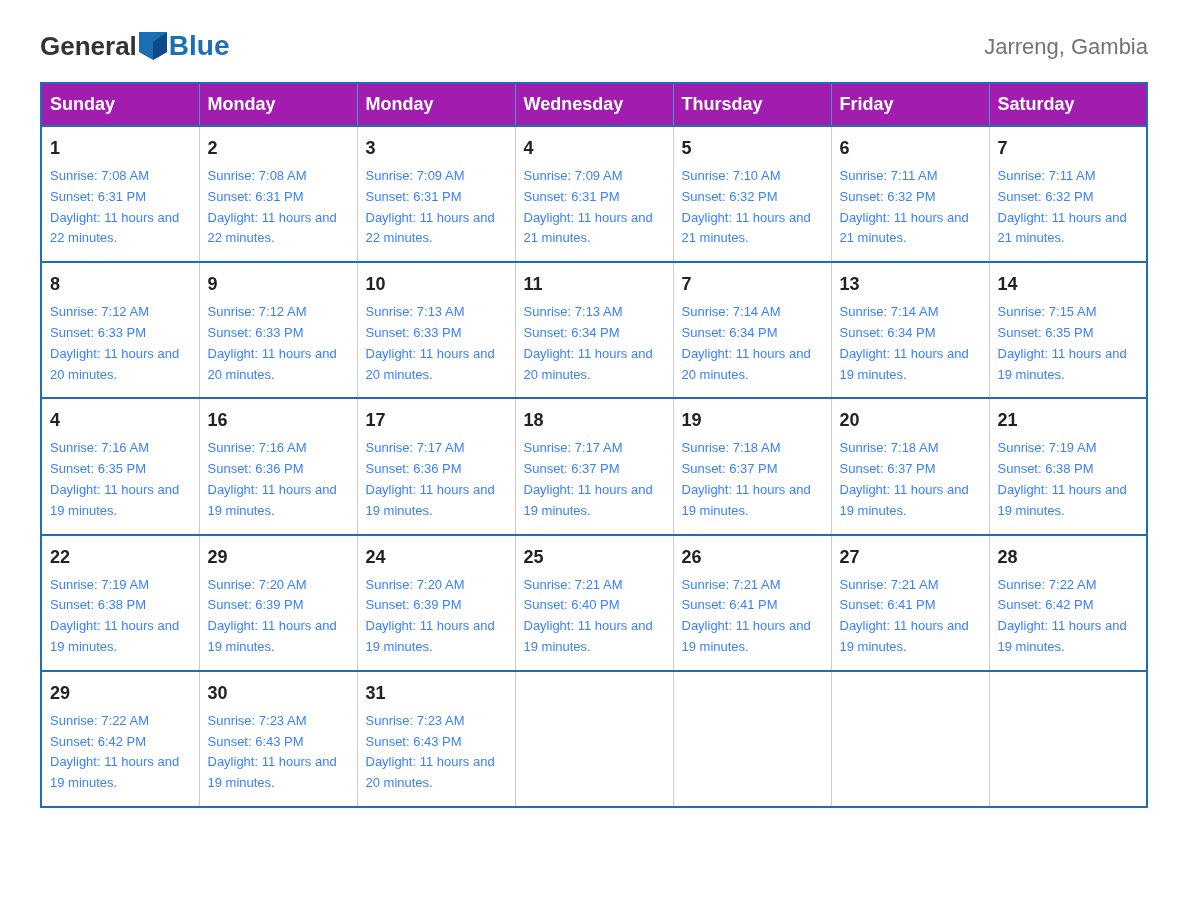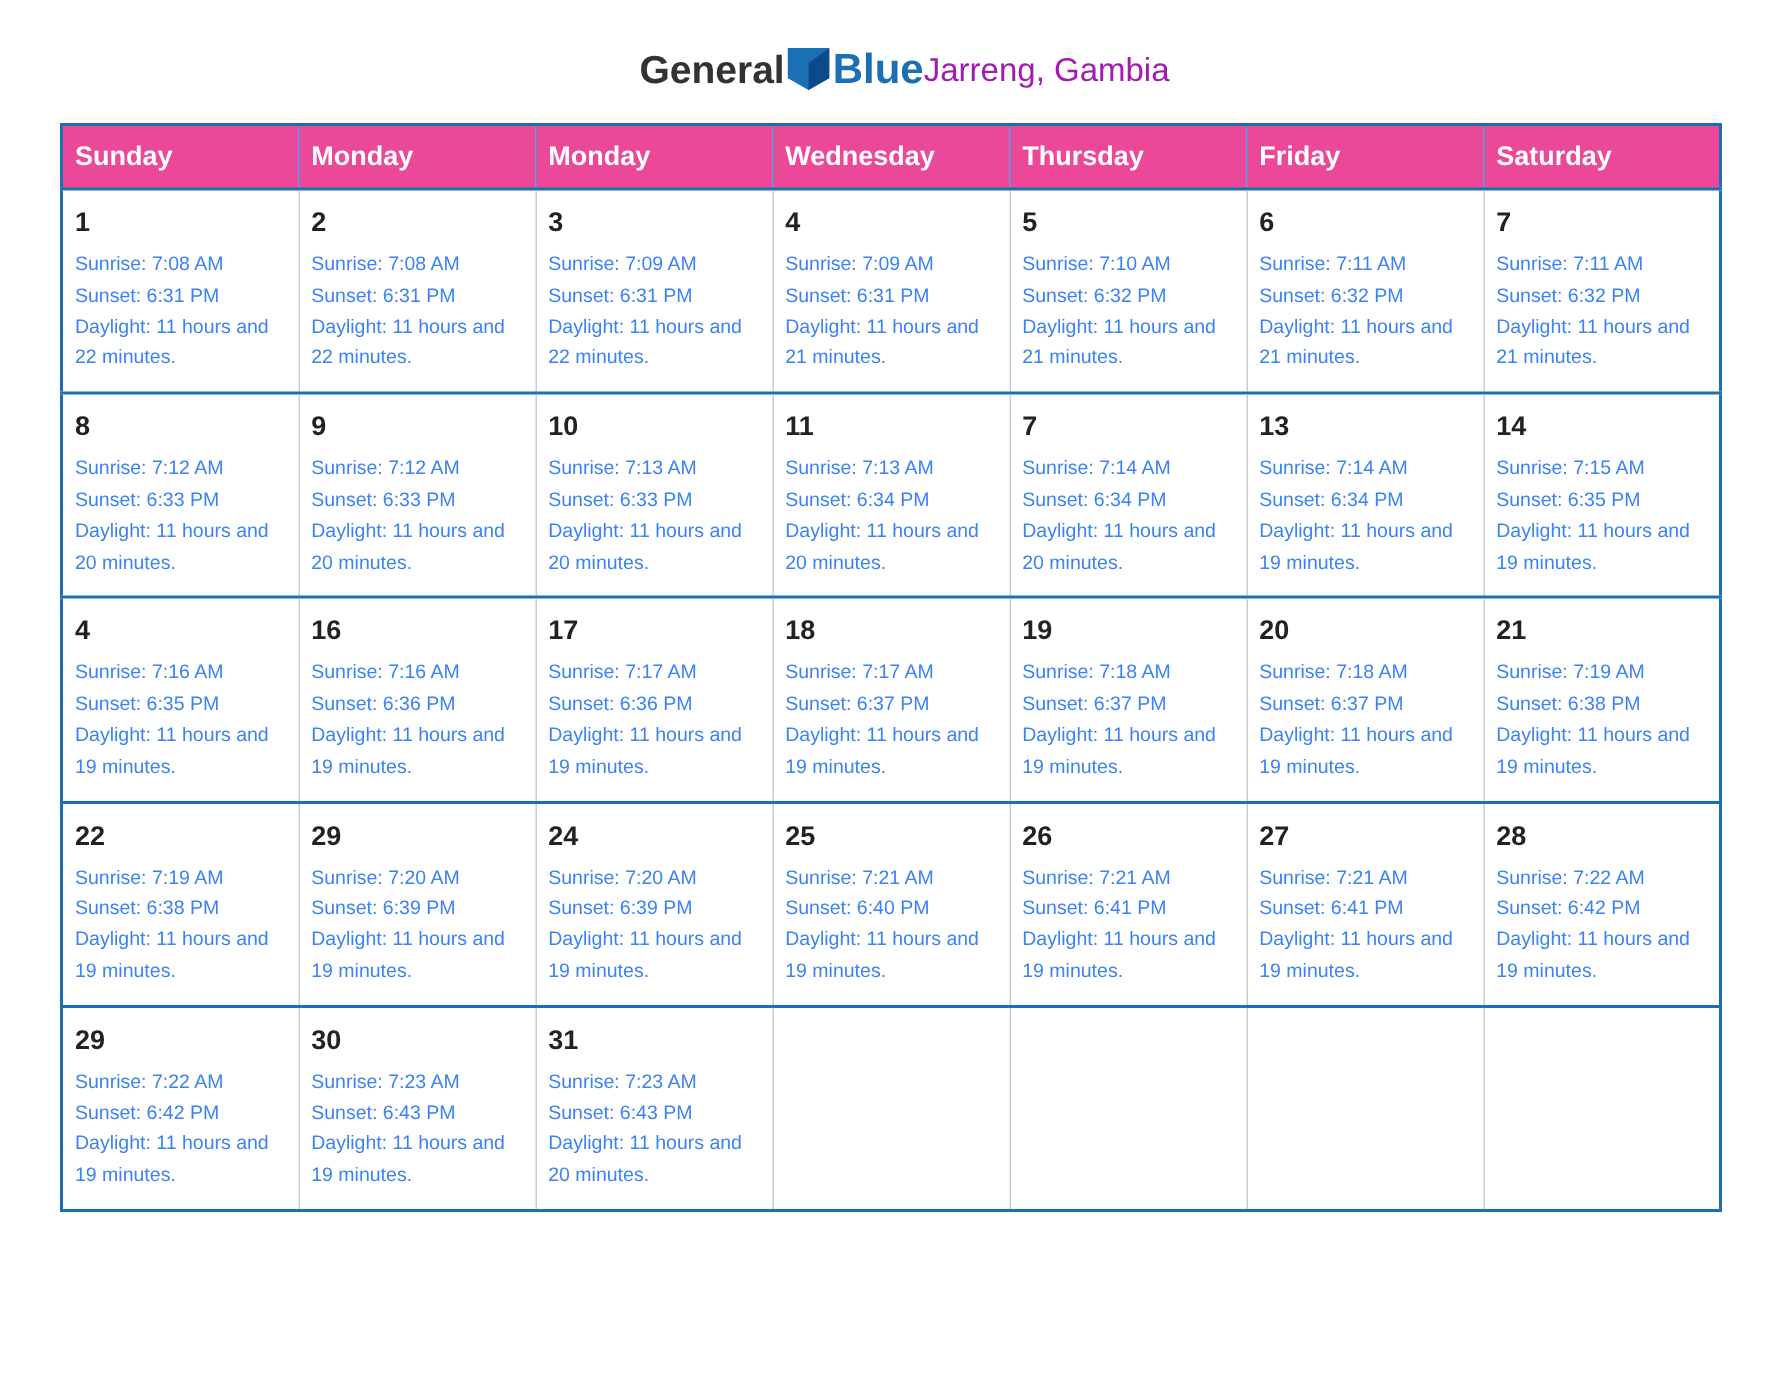--- a/index.html
+++ b/index.html
@@ -5,24 +5,23 @@
     * { box-sizing: border-box; margin: 0; padding: 0; }
     body {
       font-family: Arial, sans-serif;
       background: #fff;
       padding: 30px 40px;
       width: 1188px;
       min-height: 918px;
     }
     .header {
       display: flex;
-      justify-content: center;
+      justify-content: space-between;
       align-items: flex-start;
       margin-bottom: 20px;
-      margin-left: 18px;
     }
     .logo {
       display: flex;
       align-items: center;
     }
     .logo-text-general {
       font-size: 26px;
       font-weight: bold;
       color: #333;
     }
@@ -40,30 +39,30 @@
       text-align: right;
     }
     .month-title {
       font-size: 52px;
       font-weight: normal;
       color: #222;
       line-height: 1.1;
     }
     .location {
       font-size: 22px;
-      color: #a21caf;
+      color: #737373;
       margin-top: 4px;
     }
     .calendar {
       width: 100%;
       border-collapse: collapse;
       border: 2px solid #1a6fb5;
     }
     .calendar thead tr th {
-      background-color: #ec4899;
+      background-color: #a21caf;
       color: #fff;
       font-size: 18px;
       font-weight: bold;
       padding: 10px 8px;
       text-align: left;
       border-right: 1px solid #4a90d9;
     }
     .calendar thead tr th:last-child {
       border-right: none;
     }

